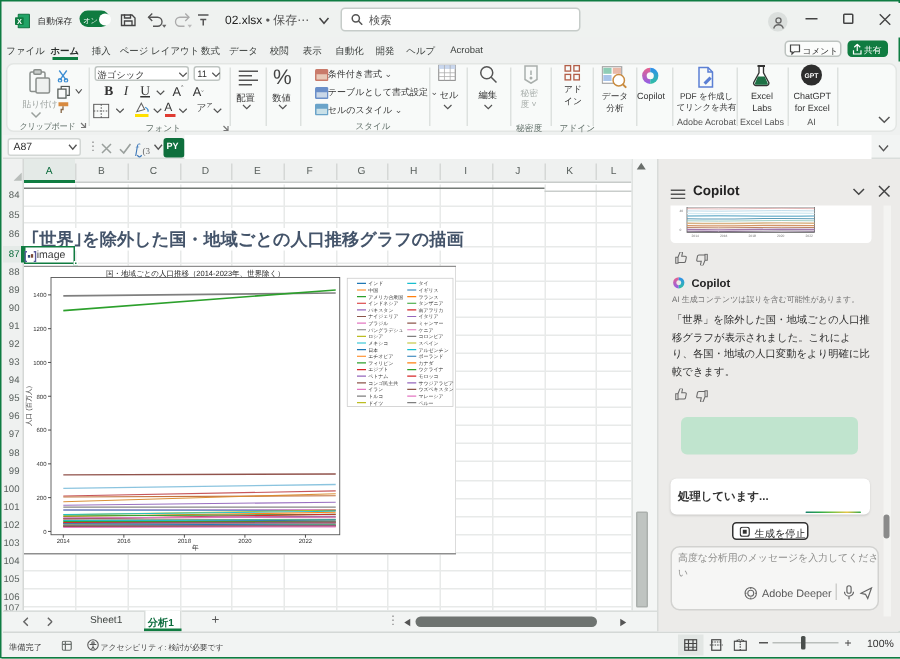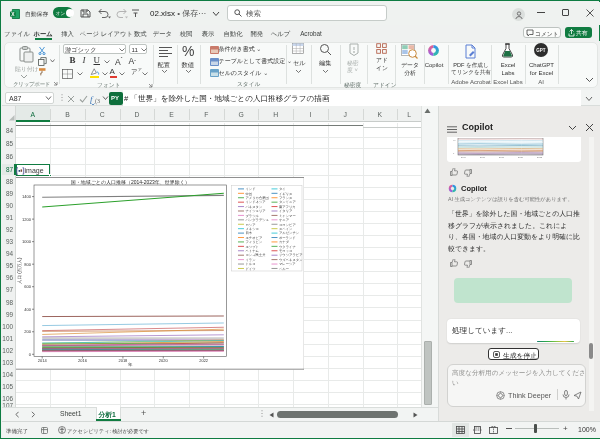--- a/index.html
+++ b/index.html
@@ -297,21 +297,20 @@
     </svg>
 <svg class="ab" style="left:101px;top:95px" width="7" height="5" viewBox="0 0 7 5" fill="none" stroke="#555" stroke-width="0.9">
       <path d="M1 0.5 L3.5 3.5 L6 0.5"></path>
     </svg>
 <div class="ab" style="left:108px;top:90.5px;width:14px;height:13px;background:#0E6F3C;border-radius:2px;"></div>
 <div class="ab" style="left:110px;top:94px;font-size:6px;color:#fff;font-weight:bold;">PY</div>
 <div class="ab" style="left:122px;top:89px;width:458px;height:15.5px;background:#fff;"></div>
 <svg class="ab" style="left:584px;top:94.5px" width="8" height="6" viewBox="0 0 8 6" fill="none" stroke="#555" stroke-width="0.9">
       <path d="M1 1 L4 4.5 L7 1"></path>
     </svg>
-<div class="ab" style="left:123px;top:93px;font-size:7.6px;color:#222;white-space:nowrap;">#&nbsp;「世界」を除外した国・地域ごとの人口推移グラフの描画</div>
 <div class="ab" style="left:1px;top:104.5px;width:436px;height:301.5px;background:#fff;"></div>
 <div class="ab" style="left:1px;top:104.5px;width:419px;height:16.6px;background:#EFF1F0;border-bottom:1px solid #C8CCCA;"></div>
 <div class="ab" style="left:1px;top:104.5px;width:13.5px;height:301.5px;background:#EFF1F0;border-right:1px solid #D5D8D6;"></div>
 <svg class="ab" style="left:8px;top:114px" width="6" height="6" viewBox="0 0 6 6">
       <path d="M5.5 0 v5.5 h-5.5 z" fill="#B9BEBB"></path>
     </svg>
 <div class="ab" style="left:14.5px;top:104.5px;width:34.7px;height:16.6px;background:#E4EAE7;border-bottom:2px solid #107C41;"></div>
 <div class="ab" style="left:14.5px;top:109.5px;width:34.7px;font-size:6.8px;color:#0B6B3C;text-align:center;">A</div>
 <div class="ab" style="left:49.2px;top:107.5px;width:1px;height:11px;background:#D5D8D6;"></div>
 <div class="ab" style="left:49.2px;top:109.5px;width:34.7px;font-size:6.8px;color:#5A615E;text-align:center;">B</div>
@@ -392,20 +391,21 @@
 <div class="ab" style="left:188.0px;top:121.5px;width:0.7px;height:284.5px;background:#E8EAE9;"></div>
 <div class="ab" style="left:222.7px;top:121.5px;width:0.7px;height:284.5px;background:#E8EAE9;"></div>
 <div class="ab" style="left:257.4px;top:121.5px;width:0.7px;height:284.5px;background:#E8EAE9;"></div>
 <div class="ab" style="left:292.1px;top:121.5px;width:0.7px;height:284.5px;background:#E8EAE9;"></div>
 <div class="ab" style="left:326.8px;top:121.5px;width:0.7px;height:284.5px;background:#E8EAE9;"></div>
 <div class="ab" style="left:361.5px;top:121.5px;width:0.7px;height:284.5px;background:#E8EAE9;"></div>
 <div class="ab" style="left:396.2px;top:121.5px;width:0.7px;height:284.5px;background:#E8EAE9;"></div>
 <div class="ab" style="left:420px;top:121.5px;width:0.7px;height:284.5px;background:#E8EAE9;"></div>
 <div class="ab" style="left:14.5px;top:123.6px;width:347.5px;height:1.1px;background:#757B77;z-index:4;"></div>
 <div class="ab" style="left:362px;top:126px;width:58px;height:0.8px;background:#C9CDCB;z-index:4;"></div>
+<div class="ab" style="left:19.5px;top:150.8px;font-size:11.45px;font-weight:bold;color:#44546A;white-space:nowrap;z-index:5;background:#fff;">｢世界｣を除外した国・地域ごとの人口推移グラフの描画</div>
 <svg class="ab" style="left:14.5px;top:176.0px;z-index:6;" width="288.8" height="192.7" viewBox="0 0 288.8 192.7">
       <rect x="0" y="0" width="288.8" height="192.7" fill="#ffffff"></rect>
       <path d="M0 0.5 H288.8 M288.3 0 V192.7 M0 192.2 H288.8" stroke="#8f8f8f" stroke-width="1" fill="none"></path>
       <text x="114.25" y="6.8" font-size="5" fill="#262626" text-anchor="middle" font-family="Liberation Sans">国・地域ごとの人口推移（2014-2023年、世界除く）</text>
       <rect x="18.0" y="8.0" width="192.5" height="171.5" fill="none" stroke="#555555" stroke-width="0.6"></rect>
       <line x1="16.0" y1="177.3" x2="18.0" y2="177.3" stroke="#3c3c3c" stroke-width="0.6"></line>
       <text x="15.0" y="178.8" font-size="4" fill="#333" text-anchor="end" font-family="Liberation Sans">0</text>
       <line x1="16.0" y1="154.76999999999998" x2="18.0" y2="154.76999999999998" stroke="#3c3c3c" stroke-width="0.6"></line>
       <text x="15.0" y="156.26999999999998" font-size="4" fill="#333" text-anchor="end" font-family="Liberation Sans">200</text>
       <line x1="16.0" y1="132.24" x2="18.0" y2="132.24" stroke="#3c3c3c" stroke-width="0.6"></line>
@@ -664,37 +664,37 @@
 <div class="ab" style="left:447px;top:194.5px;font-size:5.3px;color:#707070;">AI 生成コンテンツは誤りを含む可能性があります。</div>
 <div class="ab" style="left:447px;top:207px;width:133px;font-size:6.9px;line-height:11.5px;color:#2b2b2b;">「世界」を除外した国・地域ごとの人口推移グラフが表示されました。これにより、各国・地域の人口変動をより明確に比較できます。</div>
 <svg class="ab" style="left:449px;top:258px" width="8" height="8" viewBox="0 0 8 8" fill="none" stroke="#686868" stroke-width="0.7">
       <path d="M0.5 3.5 h1.5 v4 H0.5 z M2 7 h4 a1 1 0 0 0 1-0.8 l0.5-2.4 a0.8 0.8 0 0 0-0.8-1 H4.5 l0.4-1.8 a0.9 0.9 0 0 0-1.7-0.6 L2 3.5"></path>
     </svg>
 <svg class="ab" style="left:463px;top:259px" width="8" height="8" viewBox="0 0 8 8" fill="none" stroke="#686868" stroke-width="0.7">
       <path d="M7.5 4.5 H6 v-4 h1.5 z M6 1 H2 a1 1 0 0 0-1 0.8 L0.5 4.2 a0.8 0.8 0 0 0 0.8 1 H3.5 l-0.4 1.8 a0.9 0.9 0 0 0 1.7 0.6 L6 4.5"></path>
     </svg>
 <div class="ab" style="left:453px;top:276.5px;width:118px;height:25px;background:#C0E4CE;border-radius:4px;"></div>
 <div class="ab" style="left:446px;top:317.5px;width:133px;height:24px;background:#fff;border-radius:4px;box-shadow:0 0.5px 1.5px rgba(0,0,0,0.12);"></div>
-<div class="ab" style="left:451px;top:325px;font-size:7.6px;font-weight:normal;color:#333;">処理しています...</div>
+<div class="ab" style="left:451px;top:325px;font-size:7.6px;font-weight:bold;color:#333;">処理しています...</div>
 <div class="ab" style="left:536px;top:339.5px;width:37px;height:1.8px;background:linear-gradient(90deg,#1a7f6e,#2BA84A,#7CC243,#E8C547,#2BA84A);border-radius:1px;"></div>
 <div class="ab" style="left:588px;top:136px;width:5px;height:274px;background:#F4F4F2;"></div>
 <div class="ab" style="left:588px;top:342px;width:3.5px;height:16px;background:#8a8a8a;border-radius:2px;"></div>
 <div class="ab" style="left:487px;top:347px;width:51px;height:11.5px;background:#fff;border:1.4px solid #333;border-radius:3px;"></div>
 <svg class="ab" style="left:492px;top:349.5px" width="7" height="7" viewBox="0 0 7 7" fill="none" stroke="#333" stroke-width="0.8">
       <rect x="0.5" y="0.5" width="6" height="6" rx="1.5"></rect>
       <rect x="2.2" y="2.2" width="2.6" height="2.6" fill="#333" stroke="none"></rect>
     </svg>
 <div class="ab" style="left:502px;top:349.5px;font-size:6.8px;color:#222;">生成を停止</div>
 <div class="ab" style="left:446px;top:362.5px;width:139px;height:43px;background:#F6F6F5;border:1px solid #D2D2D0;border-radius:6px;"></div>
 <div class="ab" style="left:451px;top:366.5px;width:135px;font-size:6.6px;line-height:10.5px;color:#8E8E8C;">高度な分析用のメッセージを入力してください</div>
 <svg class="ab" style="left:495px;top:390px" width="9" height="9" viewBox="0 0 9 9" fill="none" stroke="#666" stroke-width="0.7">
       <circle cx="4.5" cy="4.5" r="3.8"></circle>
       <path d="M2.5 4.5 a2 2 0 0 1 4 0 a2 2 0 0 1-4 0 M4.5 0.7 v1 M4.5 7.3 v1 M0.7 4.5 h1 M7.3 4.5 h1"></path>
     </svg>
-<div class="ab" style="left:507px;top:390px;font-size:7.2px;color:#555;">Think Deeper</div>
+<div class="ab" style="left:507px;top:390px;font-size:7.2px;color:#555;">Adobe Deeper</div>
 <div class="ab" style="left:556px;top:388px;width:1px;height:11px;background:#CFCFCD;"></div>
 <svg class="ab" style="left:561px;top:389px" width="8" height="10" viewBox="0 0 8 10" fill="none" stroke="#666" stroke-width="0.8">
       <rect x="2.6" y="0.5" width="2.8" height="5" rx="1.4"></rect>
       <path d="M1 4.5 a3 3 0 0 0 6 0 M4 7.8 v1.7"></path>
     </svg>
 <svg class="ab" style="left:572px;top:390px" width="9" height="9" viewBox="0 0 9 9" fill="none" stroke="#666" stroke-width="0.8">
       <path d="M1 4.5 L8 1 L5.5 8 L4 5.2 z"></path>
     </svg>
 </div>
 </body></html>

